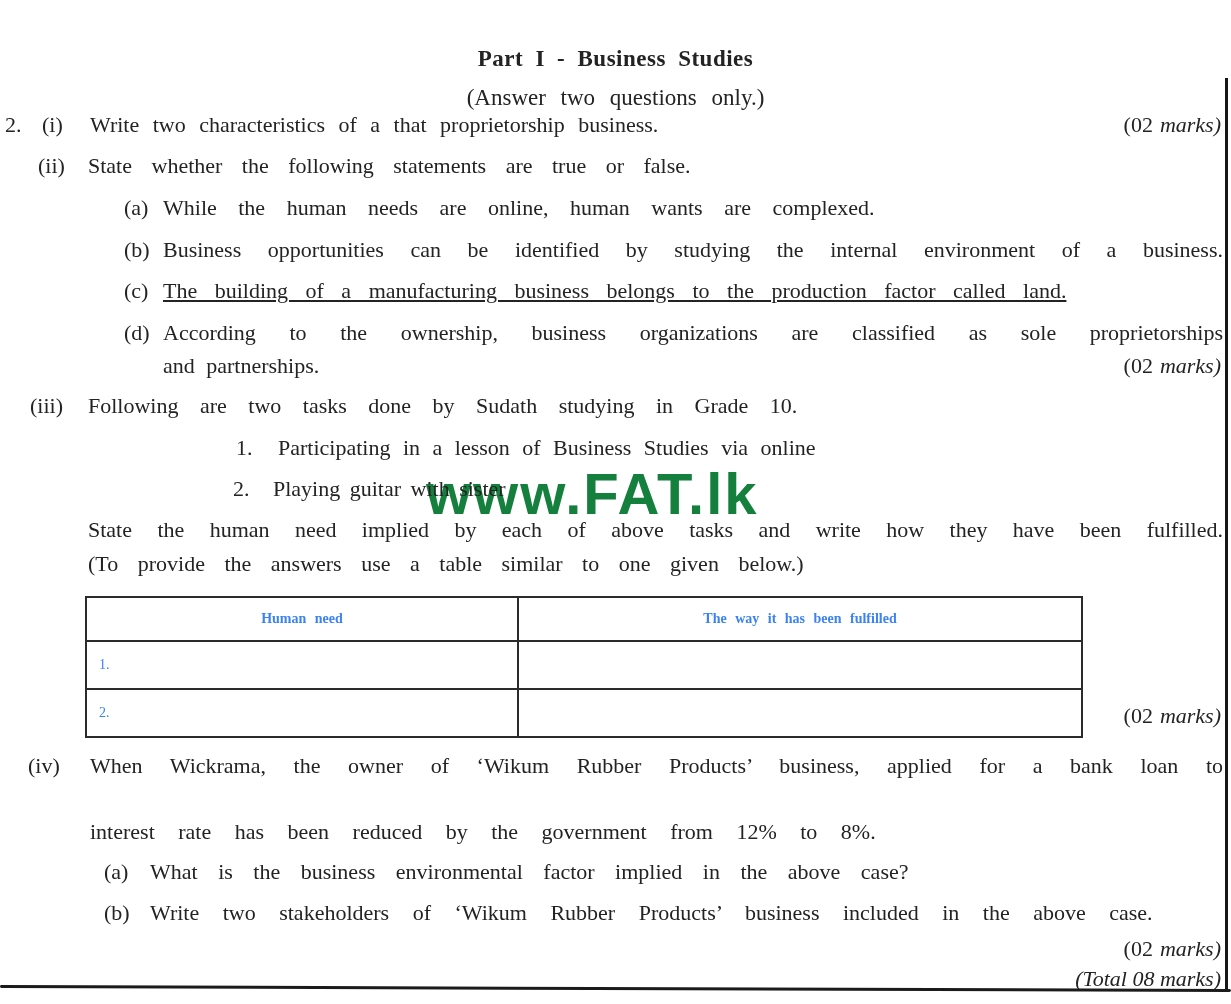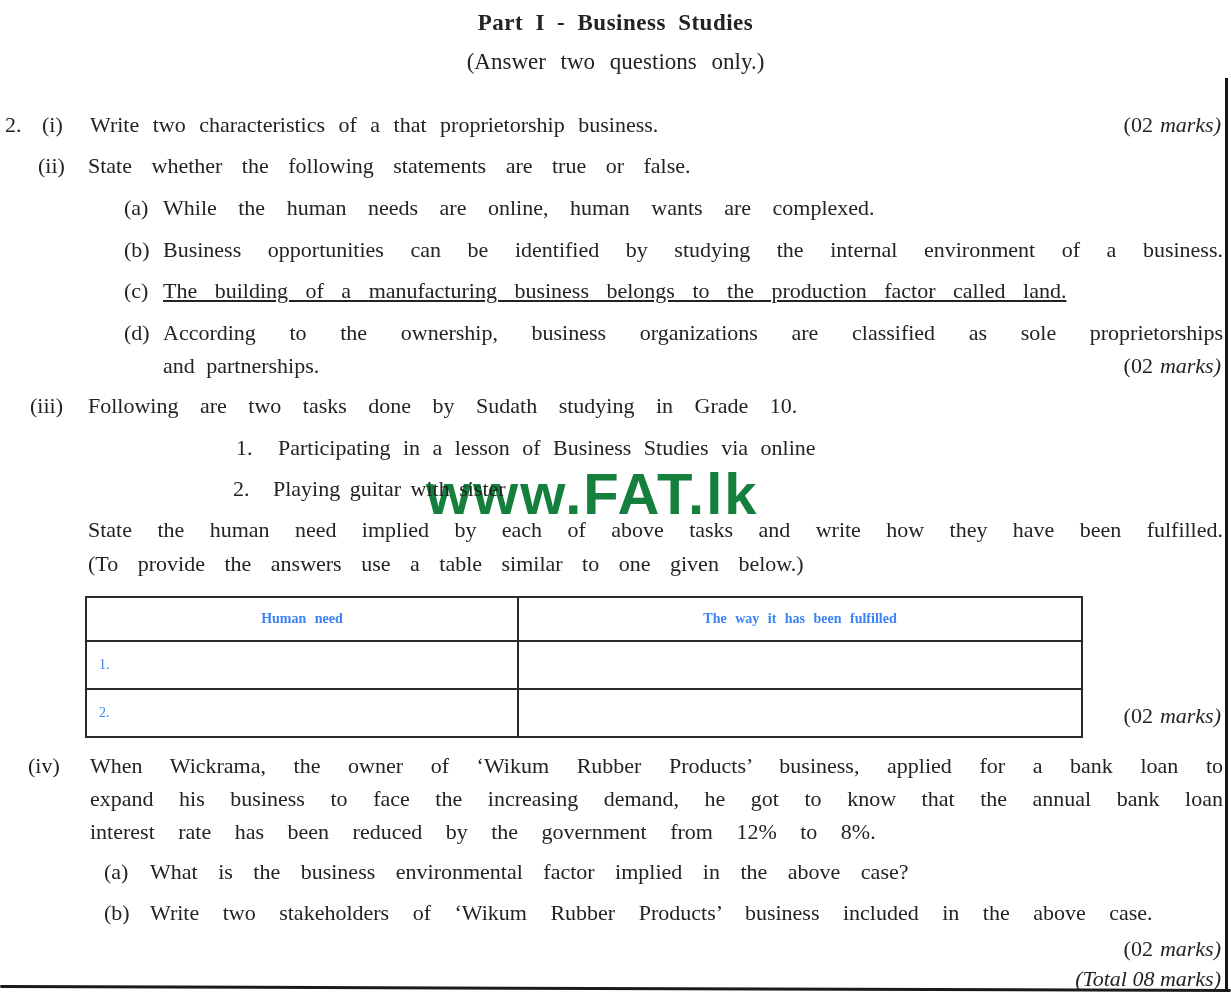--- a/index.html
+++ b/index.html
@@ -4,21 +4,21 @@
 <style>
   html,body { margin:0; padding:0; background:#e8e8e8; }
   .page {
     position:relative; width:1231px; height:1004px; margin:0 auto;
     background:#ffffff; overflow:hidden;
     font-family:"Liberation Serif","DejaVu Serif",serif;
     color:#232323;
   }
   .line { position:absolute; font-size:22px; line-height:30px; white-space:nowrap; }
   .just { white-space:normal; text-align:justify; text-align-last:justify; }
-  .center { left:0; width:100%; text-align:center; }
+  .center { left:0; width:100%; text-align:center;margin-top:36px; }
   .bold { font-weight:bold; }
   .it { font-style:italic; }
   .marks { position:absolute; right:10px; font-size:22px; line-height:30px; white-space:nowrap; text-align:right; }
   .marks .pre { margin-right:7px; }
   .ws4{word-spacing:4px;} .ws6{word-spacing:6px;} .ws7{word-spacing:7px;} .ws8{word-spacing:8px;}
   .ws12{word-spacing:12px;} .ws14{word-spacing:14px;} .ws15{word-spacing:15px;}
   .ws16{word-spacing:16px;} .ws18{word-spacing:18px;}
   .title { top:8px; font-size:23px; word-spacing:6px; letter-spacing:0.5px; }
   .subtitle { top:47px; font-size:23px; word-spacing:9px; }
   .watermark {
@@ -101,21 +101,20 @@
         <td>2.</td>
         <td></td>
       </tr>
     </tbody>
   </table>
 
   <div class="marks" style="top:701px;"><span class="pre">(02</span><span class="it">marks)</span></div>
 
   <div class="line" style="left:28px; top:751px;">(iv)</div>
   <div class="line just" style="left:90px; top:751px; right:8px;">When Wickrama, the owner of ‘Wikum Rubber Products’ business, applied for a bank loan to</div>
-  <div class="line just" style="left:90px; top:784px; right:8px;">expand his business to face the increasing demand, he got to know that the annual bank loan</div>
   <div class="line ws18" style="left:90px; top:817px;">interest rate has been reduced by the government from 12% to 8%.</div>
 
   <div class="line" style="left:104px; top:857px;">(a)</div>
   <div class="line ws15" style="left:150px; top:857px;">What is the business environmental factor implied in the above case?</div>
 
   <div class="line" style="left:104px; top:898px;">(b)</div>
   <div class="line ws18" style="left:150px; top:898px;">Write two stakeholders of ‘Wikum Rubber Products’ business included in the above case.</div>
 
   <div class="marks" style="top:934px;"><span class="pre">(02</span><span class="it">marks)</span></div>
   <div class="marks it" style="top:964px;">(Total 08 marks)</div>

